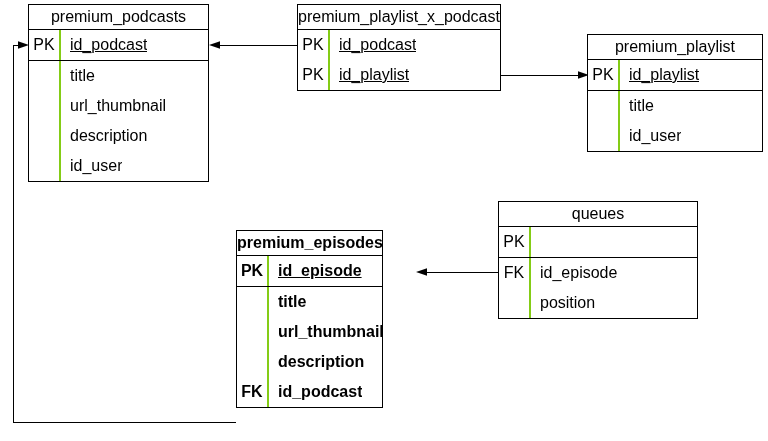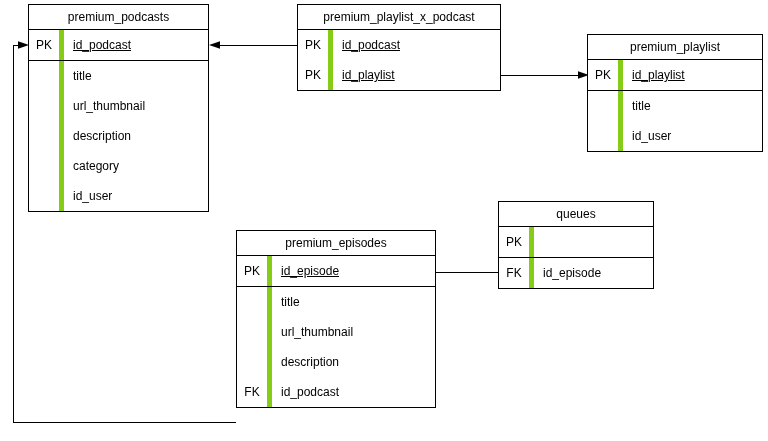--- a/index.html
+++ b/index.html
@@ -31,21 +31,21 @@
   }
   .connectors polygon {
     fill: #000000;
     stroke: none;
   }
   .entity {
     position: absolute;
     box-sizing: border-box;
     background: #ffffff;
     border: 1px solid #000000;
-    font-size: 12px;
+    font-size: 16px;
     line-height: 1;
   }
   .entity-header {
     height: 24px;
     line-height: 24px;
     text-align: center;
     border-bottom: 1px solid #000000;
     white-space: nowrap;
     overflow: hidden;
   }
@@ -53,41 +53,41 @@
     border-top: 1px solid #000000;
   }
   .entity-row {
     display: flex;
     height: 30px;
     align-items: stretch;
   }
   .key-cell {
     width: 30px;
     flex: 0 0 30px;
-    border-right: 5px solid #84cc16;
+    border-right: 2px solid #84cc16;
     display: flex;
     align-items: center;
     justify-content: center;
   }
   .name-cell {
     display: flex;
     align-items: center;
     padding-left: 9px;
     white-space: nowrap;
     overflow: hidden;
   }
   .name-cell.pk-underline {
     text-decoration: underline;
   }
   
   #entity-0 { left: 28px;  top: 4px;   width: 181px; }
   #entity-1 { left: 297px; top: 4px;   width: 204px; }
   #entity-2 { left: 587px; top: 34px;  width: 176px; }
-  #entity-3 { left: 498px; top: 201px; width: 156px; }
-  #entity-4 { left: 236px; top: 230px; width: 200px; }
+  #entity-3 { left: 498px; top: 201px; width: 200px; }
+  #entity-4 { left: 236px; top: 230px; width: 147px; font-weight: bold; }
 </style>
 </head>
 <body>
 
 <div class="canvas">
 
   <svg class="connectors" width="768" height="441" viewBox="0 0 768 441" xmlns="http://www.w3.org/2000/svg">
     <g>
       <path d="M297,45 L220,45"></path>
       <polygon points="209,45 220,41.2 220,48.8"></polygon>
@@ -122,24 +122,20 @@
         <div class="entity-row">
           <div class="key-cell"></div>
           <div class="name-cell">url_thumbnail</div>
         </div>
         <div class="entity-row">
           <div class="key-cell"></div>
           <div class="name-cell">description</div>
         </div>
         <div class="entity-row">
           <div class="key-cell"></div>
-          <div class="name-cell">category</div>
-        </div>
-        <div class="entity-row">
-          <div class="key-cell"></div>
           <div class="name-cell">id_user</div>
         </div>
       </div>
     </div>
 
   <div class="entity" id="entity-1">
       <div class="entity-header">premium_playlist_x_podcast</div>
       <div class="entity-section">
         <div class="entity-row">
           <div class="key-cell">PK</div>
@@ -177,20 +173,24 @@
       <div class="entity-section">
         <div class="entity-row">
           <div class="key-cell">PK</div>
         </div>
       </div>
       <div class="entity-section">
         <div class="entity-row">
           <div class="key-cell">FK</div>
           <div class="name-cell">id_episode</div>
         </div>
+        <div class="entity-row">
+          <div class="key-cell"></div>
+          <div class="name-cell">position</div>
+        </div>
       </div>
     </div>
 
   <div class="entity" id="entity-4">
       <div class="entity-header">premium_episodes</div>
       <div class="entity-section">
         <div class="entity-row">
           <div class="key-cell">PK</div>
           <div class="name-cell pk-underline">id_episode</div>
         </div>

